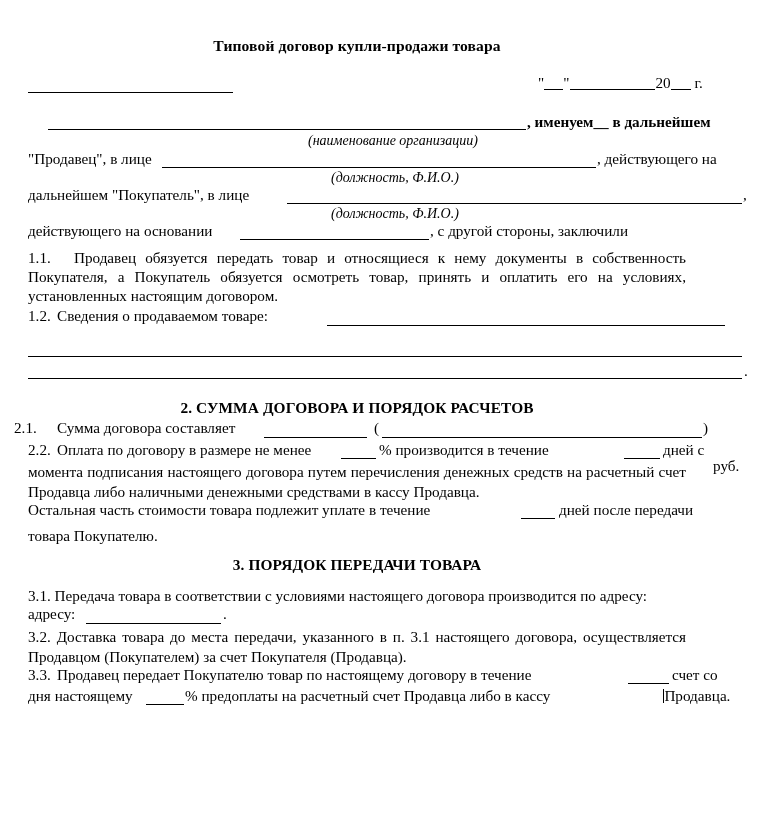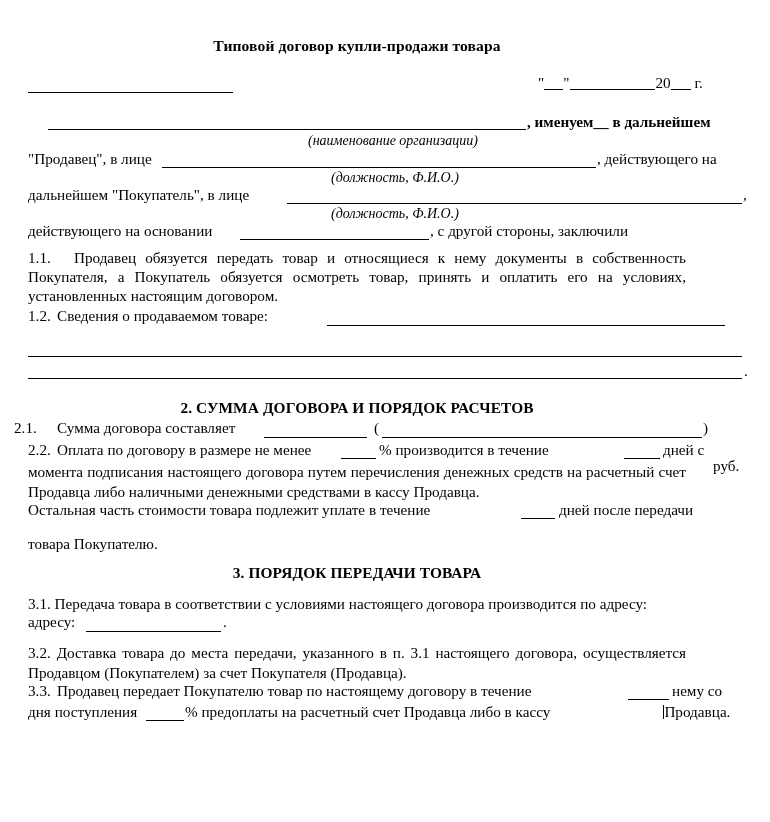--- a/index.html
+++ b/index.html
@@ -183,49 +183,49 @@
   <div class="para" style="margin-top:0;">
     момента подписания настоящего договора путем перечисления денежных средств на расчетный счет Продавца либо наличными денежными средствами в кассу Продавца.
   </div>
 
   <div class="row" style="height:21px;">
     <span class="abs nowrap" style="left:17px; top:1px;">Остальная часть стоимости товара подлежит уплате в течение</span>
     <span class="abs rule" style="left:510px; top:17px; width:34px;"></span>
     <span class="abs nowrap" style="left:548px; top:1px;">дней после передачи</span>
   </div>
 
-  <div class="para left" style="margin-top:12px;">
+  <div class="para left" style="margin-top:4px;">
     товара Покупателю.
   </div>
 
   <div class="section-head" style="margin-top:12px;">3. ПОРЯДОК ПЕРЕДАЧИ ТОВАРА</div>
 
   <div class="para left" style="margin-top:13px;">
     <span>3.1.</span>
     <span>Передача товара в соответствии с условиями настоящего договора производится по адресу:</span>
   </div>
 
   <div class="row" style="height:22px;">
     <span class="abs nowrap" style="left:17px; top:1px;">адресу:</span>
     <span class="abs rule" style="left:75px; top:18px; width:135px;"></span>
     <span class="abs" style="left:212px; top:1px;">.</span>
   </div>
 
-  <div class="para" style="margin-top:8px;">
+  <div class="para" style="margin-top:0;">
     <span>3.2.</span>
     <span>Доставка товара до места передачи, указанного в п. 3.1 настоящего договора, осуществляется Продавцом (Покупателем) за счет Покупателя (Продавца).</span>
   </div>
 
   <div class="row" style="height:21px;">
     <span class="abs nowrap" style="left:17px; top:1px;">3.3.</span>
     <span class="abs nowrap" style="left:46px; top:1px;">Продавец передает Покупателю товар по настоящему договору в течение</span>
     <span class="abs rule" style="left:617px; top:17px; width:41px;"></span>
-    <span class="abs nowrap" style="left:661px; top:1px;">нему со</span>
-  </div>
-
-  <div class="row" style="height:21px;">
-    <span class="abs nowrap" style="left:17px; top:1px;">дня поступления</span>
+    <span class="abs nowrap" style="left:661px; top:1px;">счет со</span>
+  </div>
+
+  <div class="row" style="height:21px;">
+    <span class="abs nowrap" style="left:17px; top:1px;">дня настоящему</span>
     <span class="abs rule" style="left:135px; top:17px; width:38px;"></span>
     <span class="abs nowrap" style="left:174px; top:1px;">% предоплаты на расчетный счет Продавца либо в кассу</span>
     <span class="abs nowrap" style="left:651px; top:1px;"><span class="caret"></span><span>Продавца.</span></span>
   </div>
 
 </div>
 
 </body></html>

